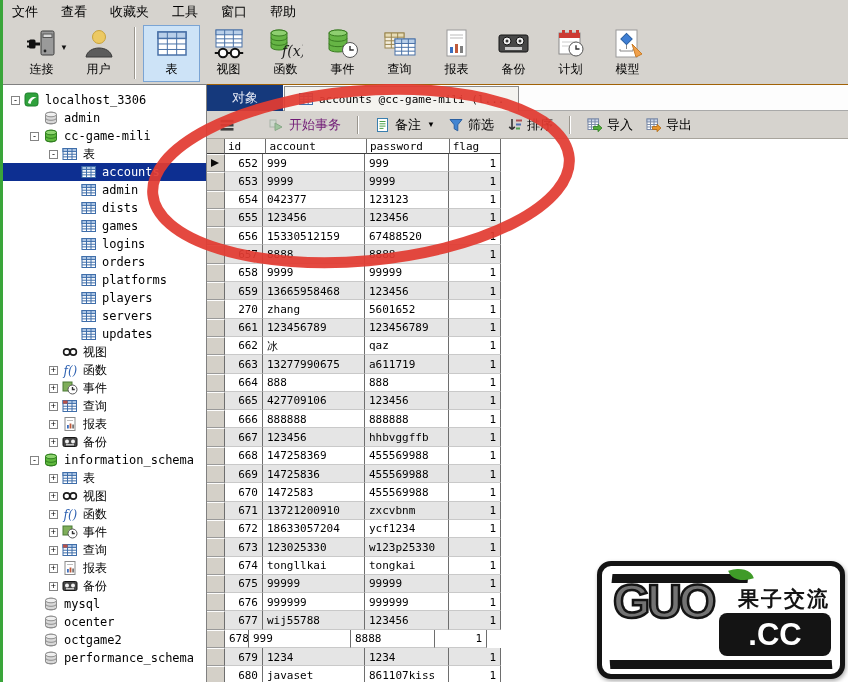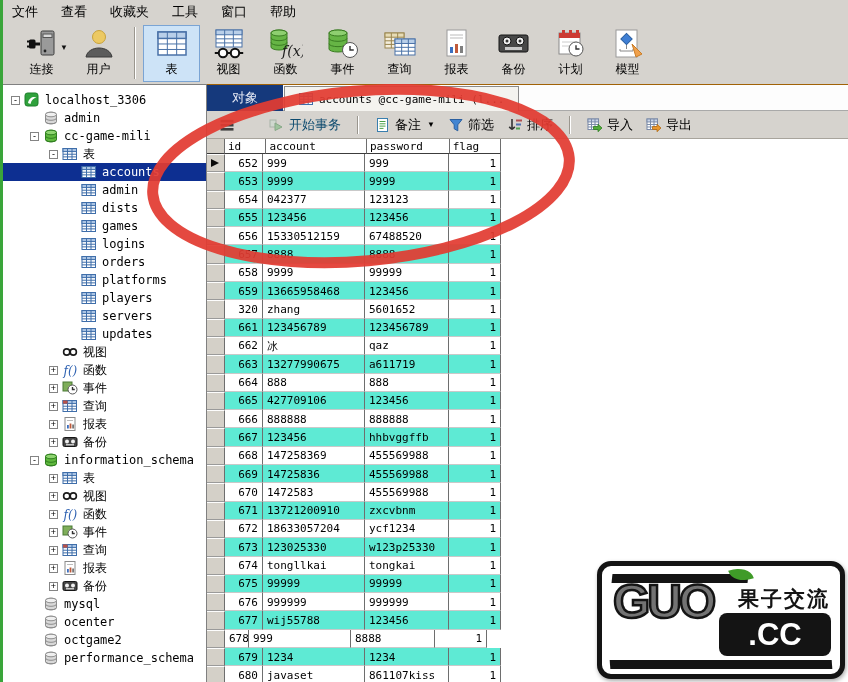--- a/index.html
+++ b/index.html
@@ -44,33 +44,33 @@
   .tab-table { position:absolute; left:77px; top:1px; height:25px; background:#f4f3ef;
                border:1px solid #8a8a8a; border-bottom:none; display:flex; align-items:center; gap:6px;
                padding:0 14px; font-family:"DejaVu Sans Mono",monospace; font-size:11px; }
   .tabicon { width:14px; height:14px; }
 
   .gridbar { position:absolute; left:0; top:26px; right:0; height:28px; background:#d6d3ce;
              border-bottom:1px solid #a8a49c; display:flex; align-items:center; gap:7px;
              padding-left:12px; font-size:13px; }
   .ham { margin-right:24px; }
   .gbtn { display:flex; align-items:center; gap:4px; padding:2px 3px; }
-  .gbtn.disabled { color:#0c4a6e; }
+  .gbtn.disabled { color:#701a75; }
   .gb-sep { width:2px; height:18px; border-left:1px solid #9a968e; border-right:1px solid #fff; margin:0 6px; }
   .ic16 { width:16px; height:16px; display:inline-block; }
   .memo-caret { font-size:8px; margin-left:2px; }
 
   
   .grid { position:absolute; left:0; top:54px; bottom:0; width:294px;
           font-family:"DejaVu Sans Mono",monospace; font-size:11px; background:#fff; }
   .g-header { display:flex; height:15px; }
   .g-corner { width:18px; flex:none; background:#d4d0c8; border-right:1px solid #6e6e6e; border-bottom:1px solid #3c3c3c; }
   .g-h { background:#fff; border-right:1px solid #6e6e6e; border-bottom:1px solid #3c3c3c; padding:1px 3px 0; }
   .g-row { display:flex; height:18.31px; background:#fff; }
-  .g-row.alt { background:#5eead4; }
+  .g-row.alt { background:#e5e5e5; }
   .g-gutter { width:18px; flex:none; background:#d4d0c8; border-right:1px solid #6e6e6e;
               border-bottom:1px solid #9a9a9a; border-top:1px solid #fdfdfd; position:relative; }
   .g-gutter .cur { position:absolute; left:4px; top:4px; width:0; height:0;
                    border-left:8px solid #0a0a0a; border-top:4.5px solid transparent; border-bottom:4.5px solid transparent; }
   .g-cell { border-right:1px solid #6e6e6e; border-bottom:1px solid #c9c9c9; padding:2.5px 4px 0;
             white-space:nowrap; overflow:hidden; }
   .num { text-align:right; }
 
   
   .annotation { position:absolute; left:145px; top:84px; z-index:20; pointer-events:none; }
@@ -745,21 +745,21 @@
       </div>
       <div class="g-row alt">
         <div class="g-gutter"></div>
         <div class="g-cell num" style="width: 38px;">659</div>
         <div class="g-cell" style="width: 102px;">13665958468</div>
         <div class="g-cell" style="width: 84px;">123456</div>
         <div class="g-cell num" style="width: 52px;">1</div>
       </div>
       <div class="g-row">
         <div class="g-gutter"></div>
-        <div class="g-cell num" style="width: 38px;">320</div>
+        <div class="g-cell num" style="width: 38px;">270</div>
         <div class="g-cell" style="width: 102px;">zhang</div>
         <div class="g-cell" style="width: 84px;">5601652</div>
         <div class="g-cell num" style="width: 52px;">1</div>
       </div>
       <div class="g-row alt">
         <div class="g-gutter"></div>
         <div class="g-cell num" style="width: 38px;">661</div>
         <div class="g-cell" style="width: 102px;">123456789</div>
         <div class="g-cell" style="width: 84px;">123456789</div>
         <div class="g-cell num" style="width: 52px;">1</div>

